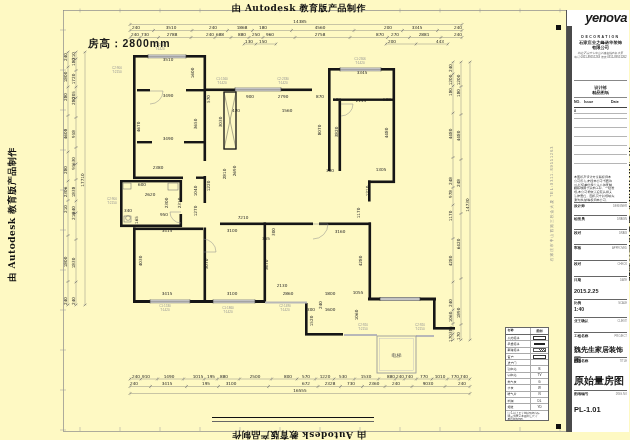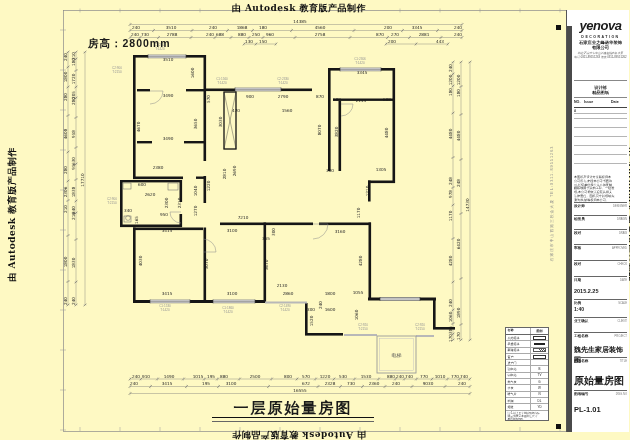--- a/index.html
+++ b/index.html
@@ -6,21 +6,21 @@
   #app{position:relative;width:630px;height:440px;background:#fef9c3;overflow:hidden;
        font-family:"Liberation Sans",sans-serif;color:#1a1a1a;}
   #plan-svg{position:absolute;left:0;top:0;}
   .wm{position:absolute;font-family:"DejaVu Serif",serif;font-weight:bold;font-size:9px;
       color:#111;white-space:nowrap;letter-spacing:.5px;}
   
   .tb{position:absolute;left:566px;top:10px;width:62px;height:422px;background:#fff;
       border-left:.8px solid #555;}
   .tb-bar{position:absolute;left:0px;top:16px;width:4.5px;height:406px;background:#4a4a4a;}
   .tb-in{position:absolute;left:7px;top:0;width:53px;height:422px;}
-  .tb-logo{position:absolute;top:8px;width:100%;text-align:center;font-size:13px;font-weight:bold;
+  .tb-logo{position:absolute;top:0;width:100%;text-align:right;font-size:13px;font-weight:bold;
            font-style:italic;letter-spacing:-.5px;}
   .tb-logosub{position:absolute;top:25px;width:100%;text-align:center;font-size:3.5px;
               letter-spacing:1.5px;font-weight:bold;}
   .tb-co{position:absolute;width:100%;text-align:center;font-weight:bold;font-size:4.3px;line-height:4.8px;}
   .tb-addr{position:absolute;width:100%;text-align:center;font-size:2.8px;line-height:3.4px;color:#555;}
   .tb-box2{position:absolute;top:70px;width:100%;border-top:.5px solid #888;border-bottom:.5px solid #888;
            height:18px;text-align:center;font-size:4.2px;line-height:5px;font-weight:bold;padding-top:4px;box-sizing:border-box;}
   .tb-issuehead{position:absolute;top:90px;width:100%;font-size:3.6px;font-weight:bold;
                 border-bottom:.6px solid #444;height:7px;}
   .tb-issuehead span{display:inline-block;}
@@ -608,21 +608,20 @@
       <text font-size="3.1" fill="#949494" text-anchor="middle"><tspan x="420" y="326">C2:920</tspan><tspan x="420" y="329.6">T:2150</tspan></text>
     </svg>
 
   <div class="wm" style="left:50%;top:2px;transform:translateX(-62%);">由 Autodesk 教育版产品制作</div>
   <div class="wm" style="left:50%;top:428px;transform:translateX(-62%) rotate(180deg);">由 Autodesk 教育版产品制作</div>
   <div class="wm" style="left:-108px;top:208px;width:240px;text-align:center;transform:rotate(-90deg);">由 Autodesk 教育版产品制作</div>
   <div class="wm" style="left:508px;top:208px;width:240px;text-align:center;transform:rotate(90deg);">由 Autodesk 教育版产品制作</div>
 
   <div class="room-h">房高：2800mm</div>
 
-  <div class="plan-title">一层原始量房图</div>
   <div class="pt-line1"></div>
   <div class="pt-line2"></div>
 
   <div class="side-addr">石家庄市中山西路三段金大厦  TEL:0311-89551263</div>
 
   <div class="legend" id="legend">
       <div class="lg-head">
         <div class="lg-name">名称</div>
 <div class="lg-sym">图例</div>
       </div>

